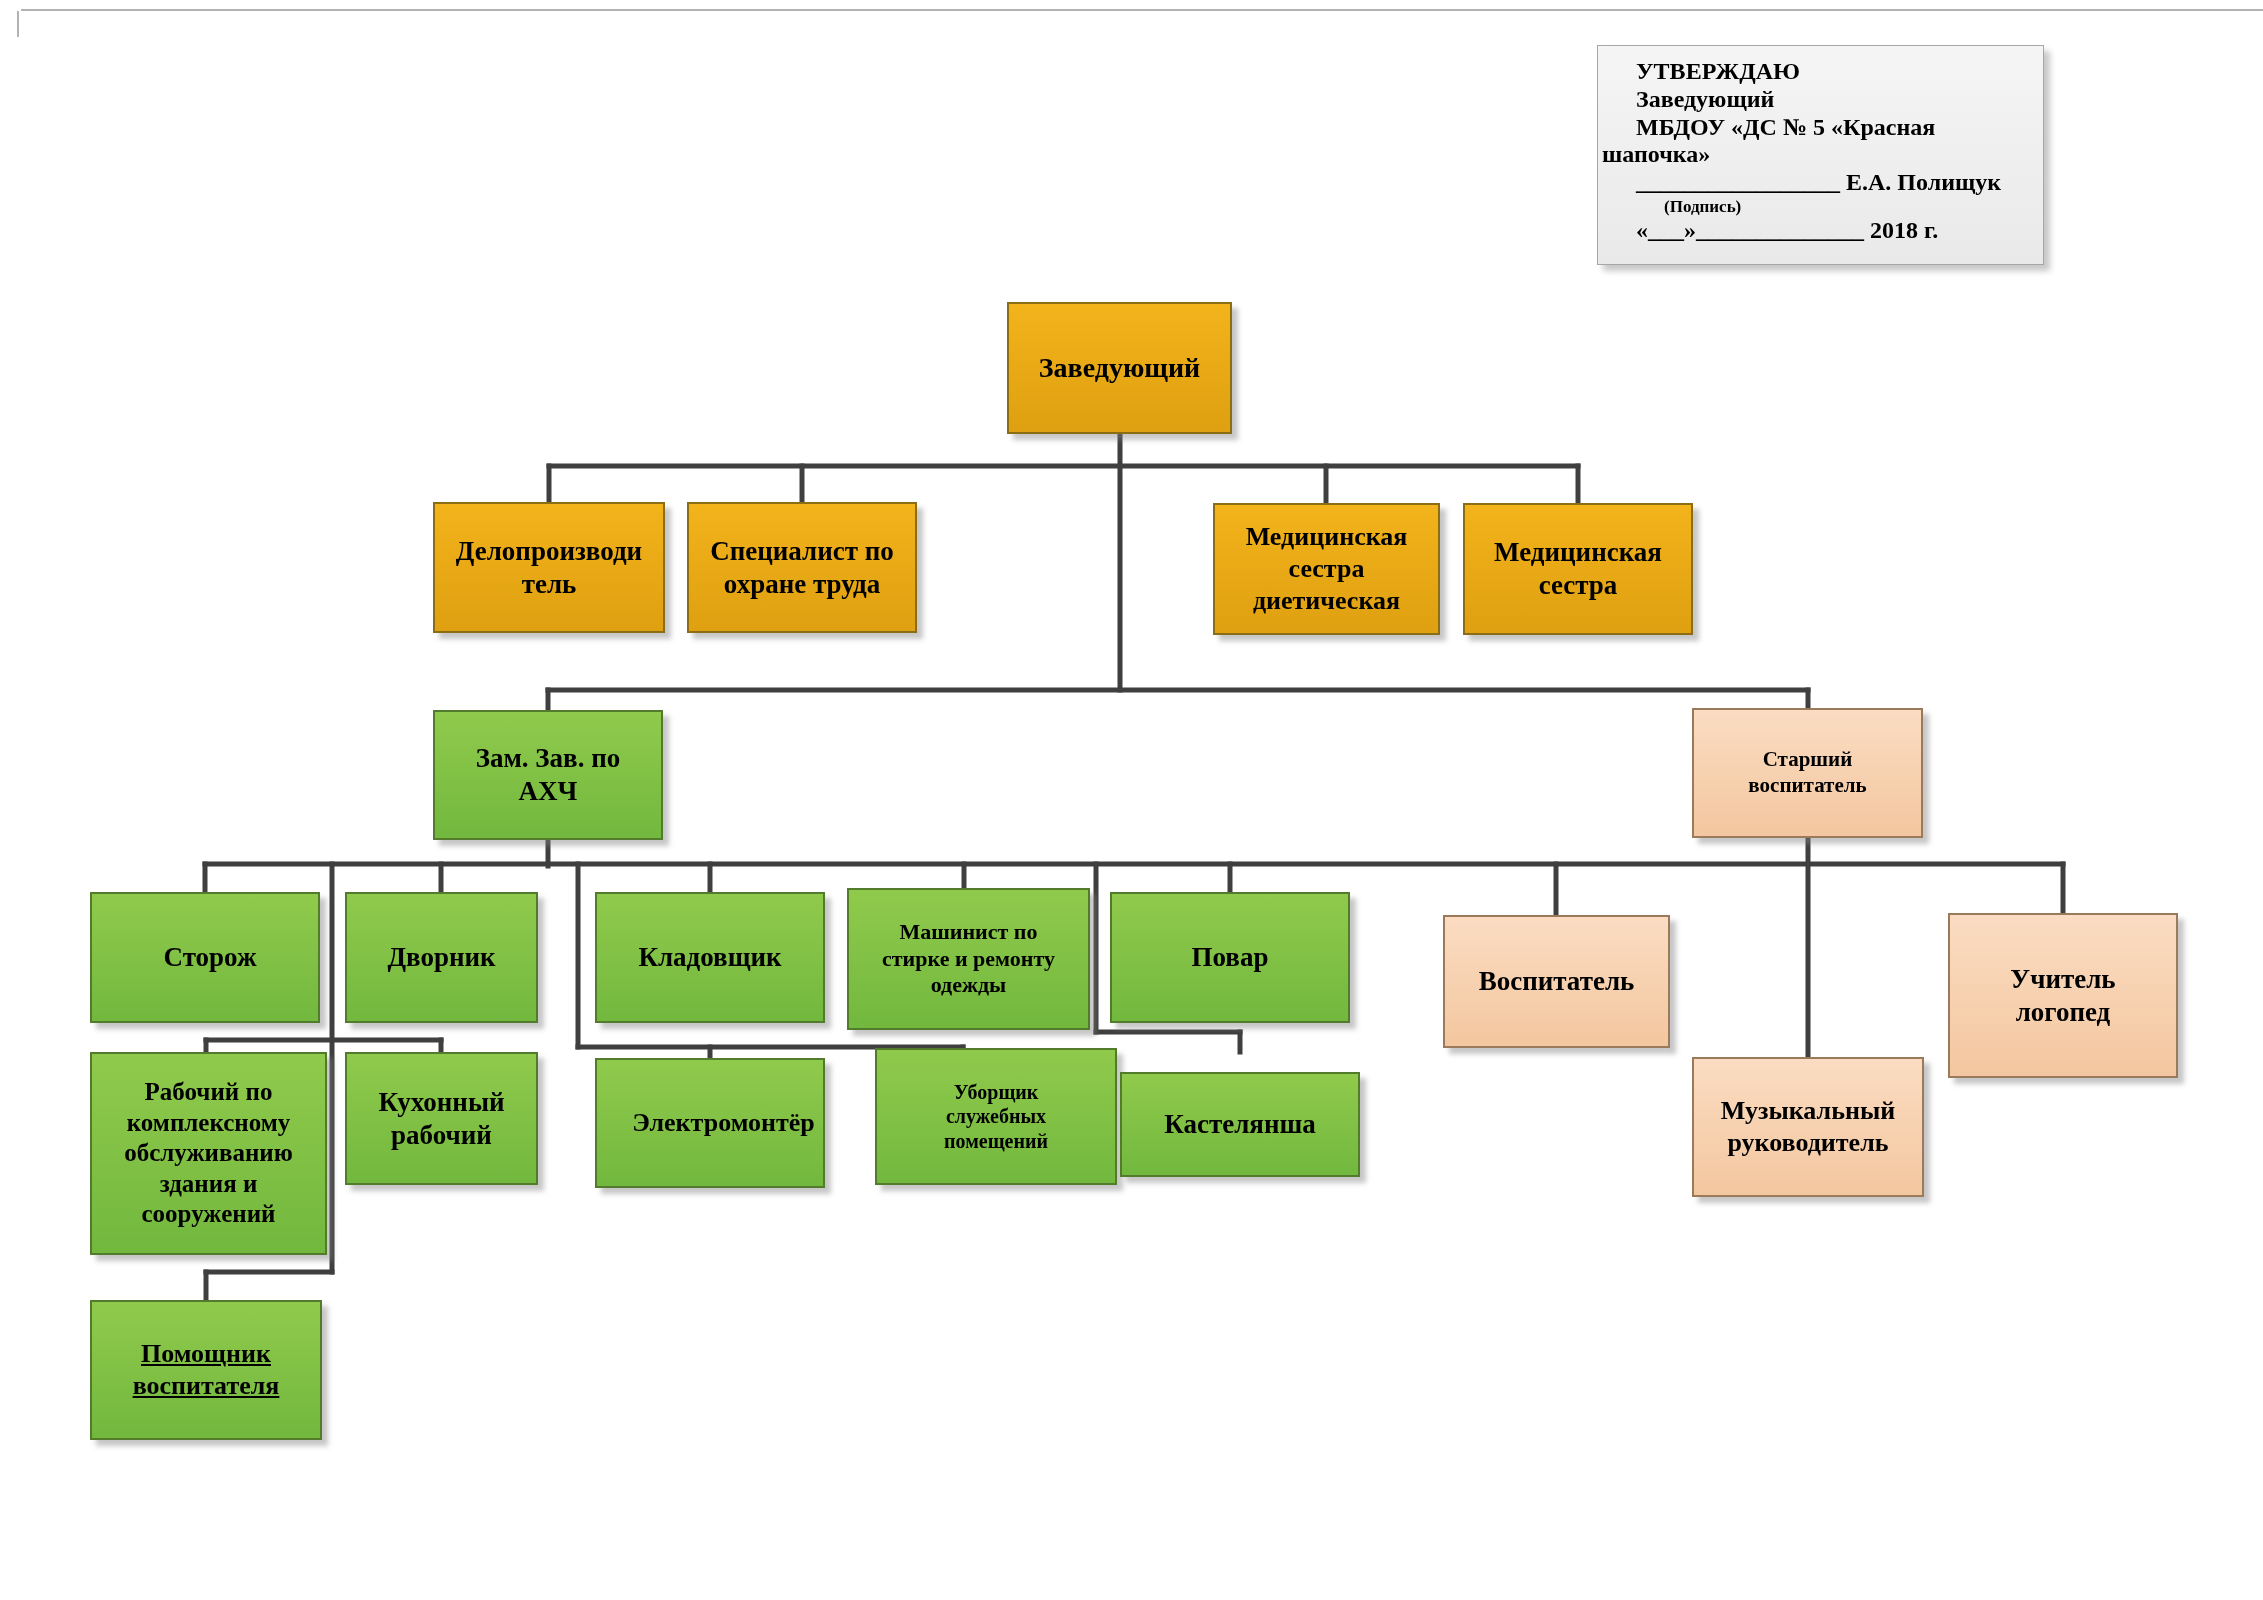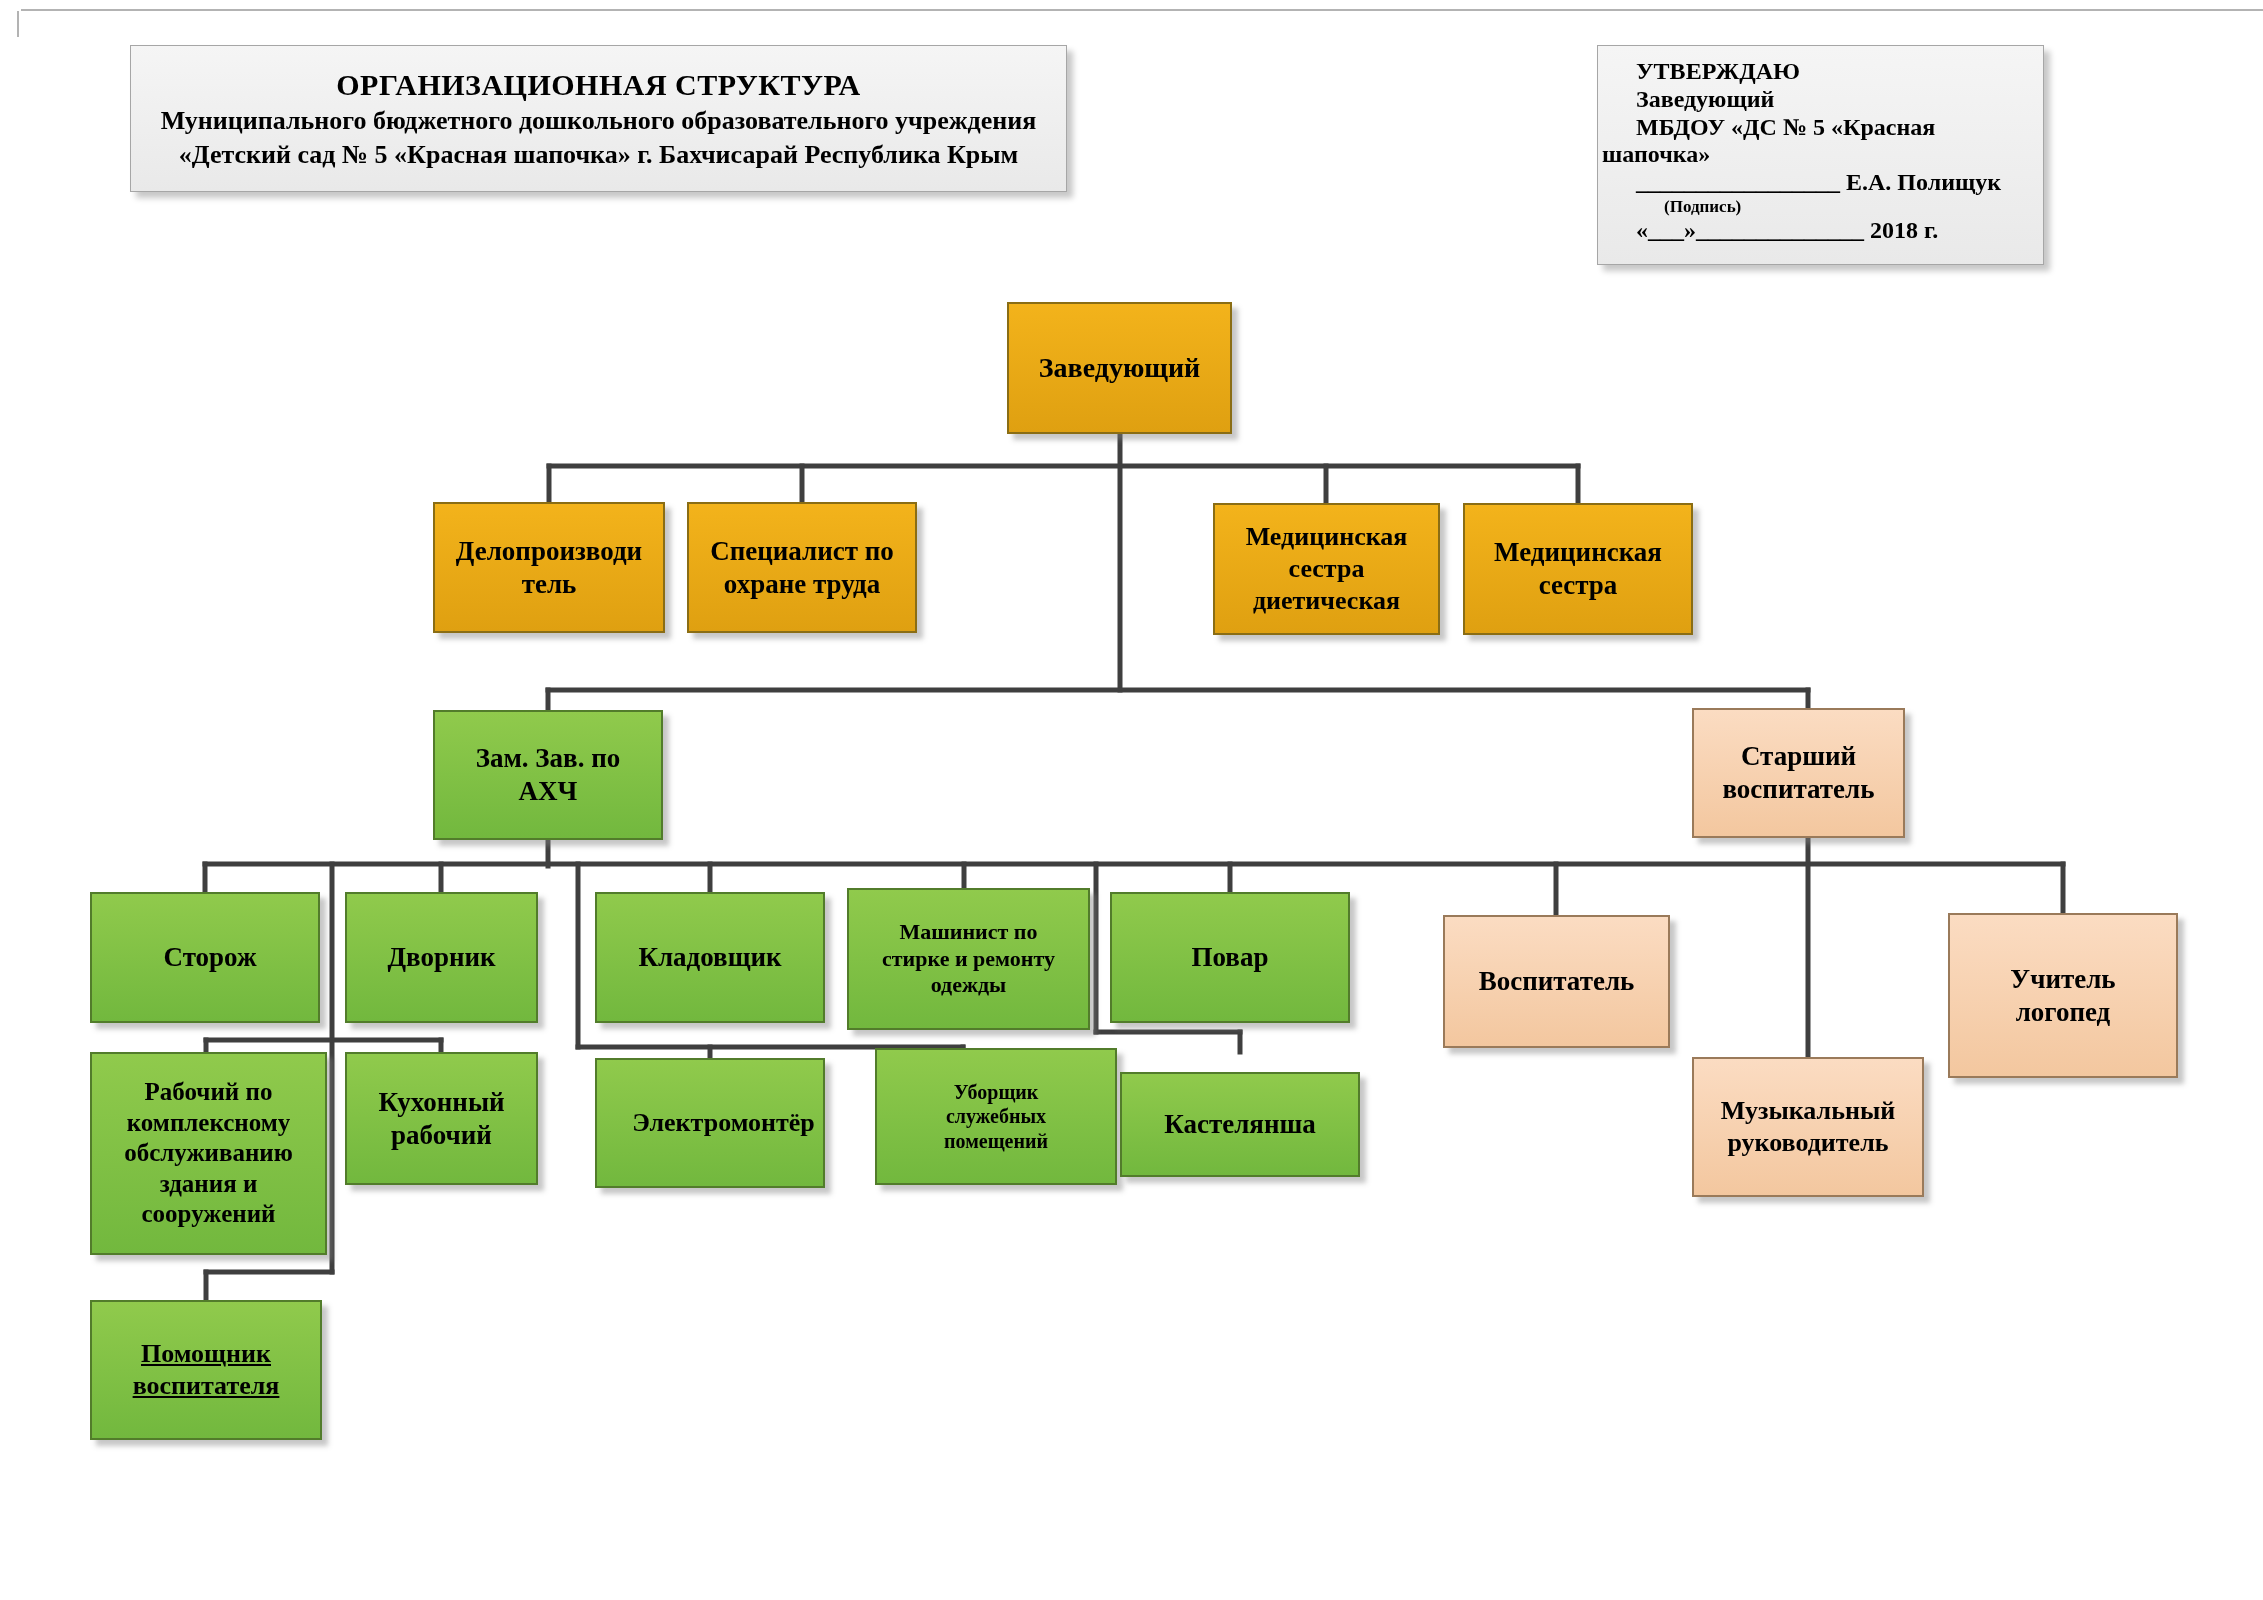--- a/index.html
+++ b/index.html
@@ -86,25 +86,20 @@
       <line x1="710" y1="1047" x2="710" y2="1058" stroke="#3f3f3f" stroke-width="5" stroke-linecap="square"></line>
       <line x1="963" y1="1047" x2="963" y2="1052" stroke="#3f3f3f" stroke-width="5" stroke-linecap="square"></line>
       <line x1="1096" y1="864" x2="1096" y2="1032" stroke="#3f3f3f" stroke-width="5" stroke-linecap="square"></line>
       <line x1="1096" y1="1032" x2="1240" y2="1032" stroke="#3f3f3f" stroke-width="5" stroke-linecap="square"></line>
       <line x1="1240" y1="1032" x2="1240" y2="1052" stroke="#3f3f3f" stroke-width="5" stroke-linecap="square"></line>
       <line x1="1808" y1="838" x2="1808" y2="1057" stroke="#3f3f3f" stroke-width="5" stroke-linecap="square"></line>
       <line x1="1556" y1="864" x2="1556" y2="915" stroke="#3f3f3f" stroke-width="5" stroke-linecap="square"></line>
       <line x1="2063" y1="864" x2="2063" y2="913" stroke="#3f3f3f" stroke-width="5" stroke-linecap="square"></line>
     </svg>
 
-  <div class="panel" id="title-panel">
-    <div class="t1">ОРГАНИЗАЦИОННАЯ СТРУКТУРА</div>
-    <div class="t2">Муниципального бюджетного дошкольного образовательного учреждения</div>
-    <div class="t3">«Детский сад № 5 «Красная шапочка» г. Бахчисарай Республика Крым</div>
-  </div>
 
   <div class="panel" id="approval-panel">
     <div class="row">УТВЕРЖДАЮ</div>
     <div class="row">Заведующий</div>
     <div class="row">МБДОУ «ДС № 5 «Красная</div>
     <div class="row outdent">шапочка»</div>
     <div class="row"><span>_________________</span> <span>Е.А. Полищук</span></div>
     <div class="caption">(Подпись)</div>
     <div class="row"><span>«___»</span><span>______________</span> <span>2018 г.</span></div>
   </div>
@@ -115,21 +110,21 @@
 тель</div>
       <div class="node gold" style="left: 687px; top: 502px; width: 230px; height: 131px; font-size: 27px; color: rgb(0, 0, 0);">Специалист по
 охране труда</div>
       <div class="node gold" style="left: 1213px; top: 503px; width: 227px; height: 132px; font-size: 26px; color: rgb(0, 0, 0);">Медицинская
 сестра
 диетическая</div>
       <div class="node gold" style="left: 1463px; top: 503px; width: 230px; height: 132px; font-size: 27px; color: rgb(0, 0, 0);">Медицинская
 сестра</div>
       <div class="node green" style="left: 433px; top: 710px; width: 230px; height: 130px; font-size: 27px; color: rgb(0, 0, 0);">Зам. Зав. по
 АХЧ</div>
-      <div class="node peach" style="left: 1692px; top: 708px; width: 213px; height: 130px; font-size: 27px; color: rgb(0, 0, 0);">Старший
+      <div class="node peach" style="left: 1692px; top: 708px; width: 231px; height: 130px; font-size: 21px; color: rgb(0, 0, 0);">Старший
 воспитатель</div>
       <div class="node green" style="left: 90px; top: 892px; width: 230px; height: 131px; font-size: 27px; color: rgb(0, 0, 0); padding-left: 12px;">Сторож</div>
       <div class="node green" style="left: 345px; top: 892px; width: 193px; height: 131px; font-size: 27px; color: rgb(0, 0, 0);">Дворник</div>
       <div class="node green" style="left: 595px; top: 892px; width: 230px; height: 131px; font-size: 27px; color: rgb(0, 0, 0);">Кладовщик</div>
       <div class="node green" style="left: 847px; top: 888px; width: 243px; height: 142px; font-size: 22px; color: rgb(0, 0, 0);">Машинист по
 стирке и ремонту
 одежды</div>
       <div class="node green" style="left: 1110px; top: 892px; width: 240px; height: 131px; font-size: 27px; color: rgb(0, 0, 0);">Повар</div>
       <div class="node peach" style="left: 1443px; top: 915px; width: 227px; height: 133px; font-size: 27px; color: rgb(0, 0, 0);">Воспитатель</div>
       <div class="node peach" style="left: 1948px; top: 913px; width: 230px; height: 165px; font-size: 27px; color: rgb(0, 0, 0);">Учитель

